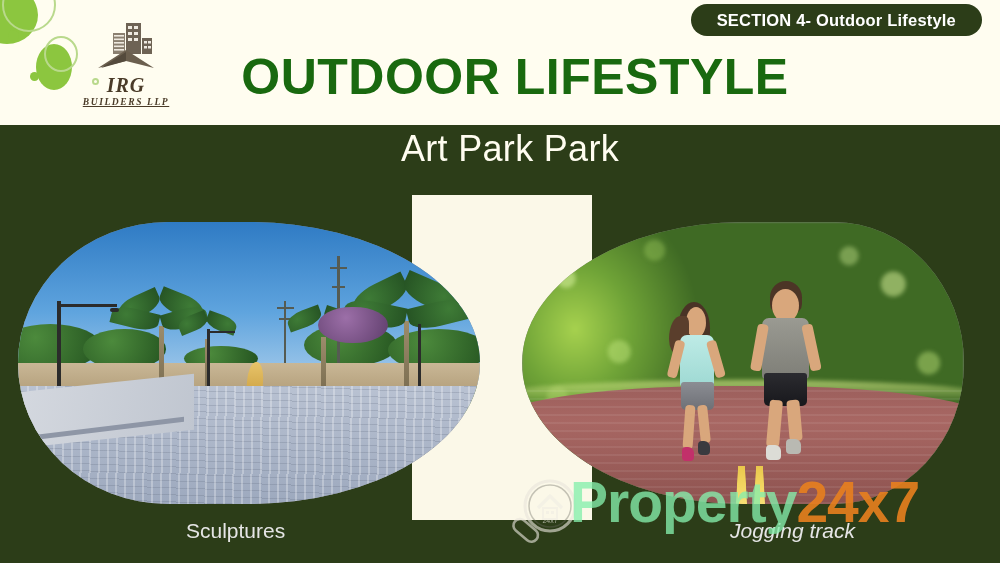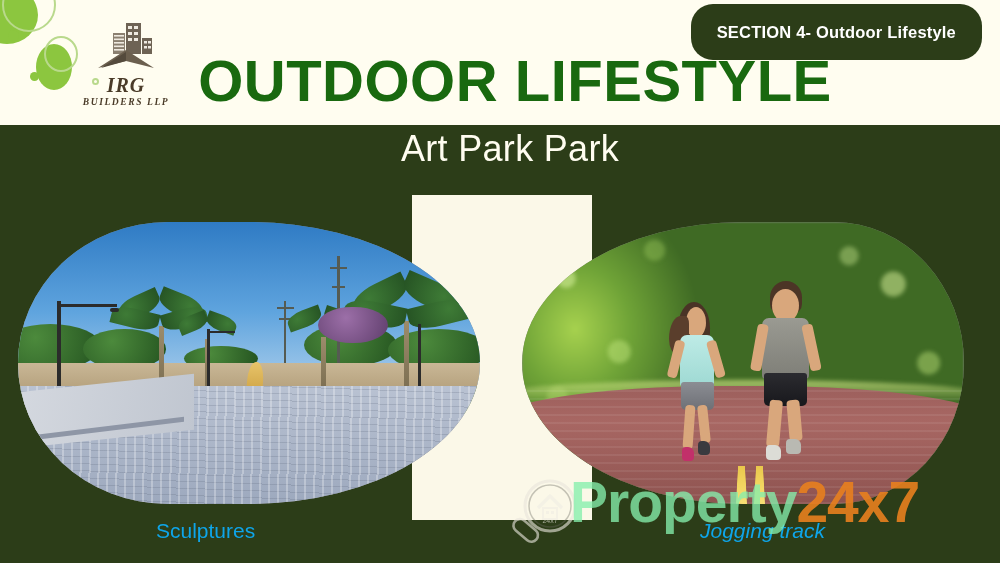--- a/index.html
+++ b/index.html
@@ -43,42 +43,43 @@
     font-family:"Liberation Serif", serif;
     font-weight:bold; font-style:italic;
     font-size:20px; color:#4A3B28; letter-spacing:1px;
     line-height:1.1; margin-top:2px;
   }
   .logo-sub {
     font-family:"Liberation Serif", serif;
     font-weight:bold; font-style:italic;
     font-size:9.5px; color:#4A3B28; letter-spacing:1.6px;
     margin-top:1px;
+    text-decoration:underline;
   }
 
   .section-badge {
     position:absolute;
     right:18px; top:4px;
-    height:56px;
+    height:32px;
     padding:0 26px;
     background:#2C3D18;
     border-radius:22px;
     display:flex; align-items:center; justify-content:center;
     color:#FFFFFF;
     font-size:16.5px; font-weight:bold;
     letter-spacing:0.2px;
     white-space:nowrap;
   }
 
   .main-title {
     position:absolute;
     left:0; top:52px;
     width:1000px;
     text-align:center;
-    font-size:58px;
+    font-size:50px;
     font-weight:bold;
     color:#19690F;
     letter-spacing:0.5px;
     line-height:1;
     padding-left:30px;
   }
 
   
   .subtitle {
     position:absolute;
@@ -234,22 +235,23 @@
   .r-torso { position:absolute; border-radius:7px 7px 4px 4px; }
   .r-arm { position:absolute; border-radius:4px; background:#D9A77C; }
   .r-shorts { position:absolute; border-radius:3px 3px 5px 5px; }
   .r-leg { position:absolute; border-radius:4px; background:#D9A77C; }
   .r-shoe { position:absolute; border-radius:4px 6px 4px 4px; }
 
   
   .caption {
     position:absolute;
     font-size:21px;
-    color:#0ea5e9;
+    color:#e5e5e5;
     white-space:nowrap;
+    margin-left:30px;
   }
   .caption-left  { left:156px; top:519px; }
   .caption-right { left:700px; top:519px;font-style:italic; }
 
   
   .watermark {
     position:absolute;
     left:498px; top:472px;
     width:502px; height:91px;
     pointer-events:none;

